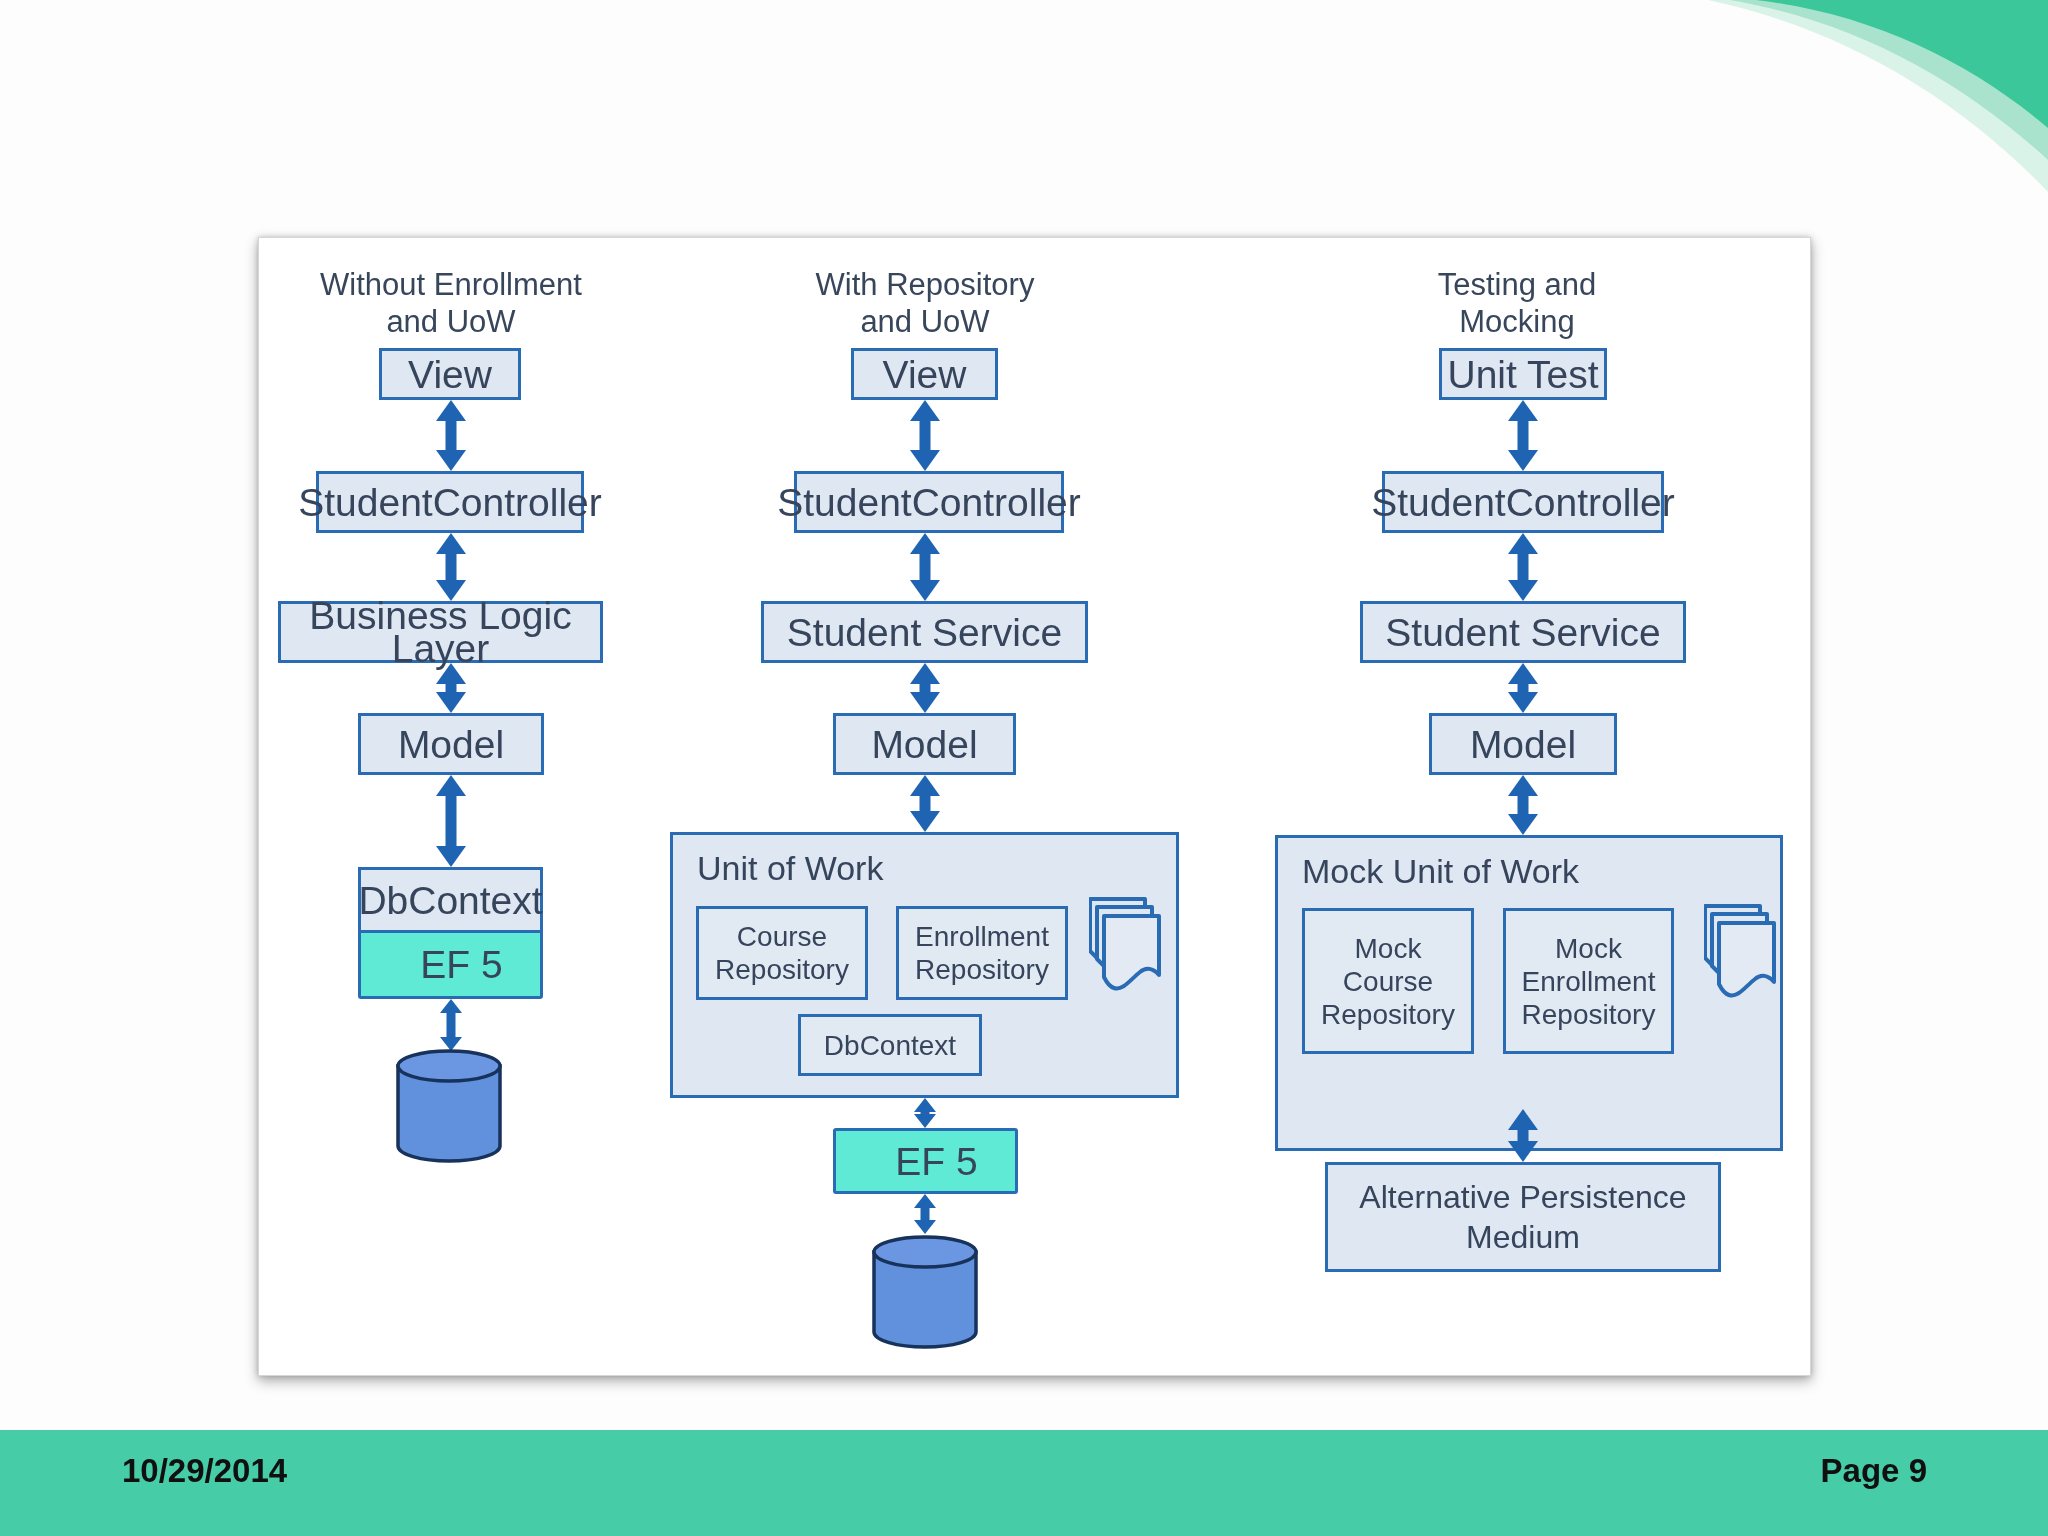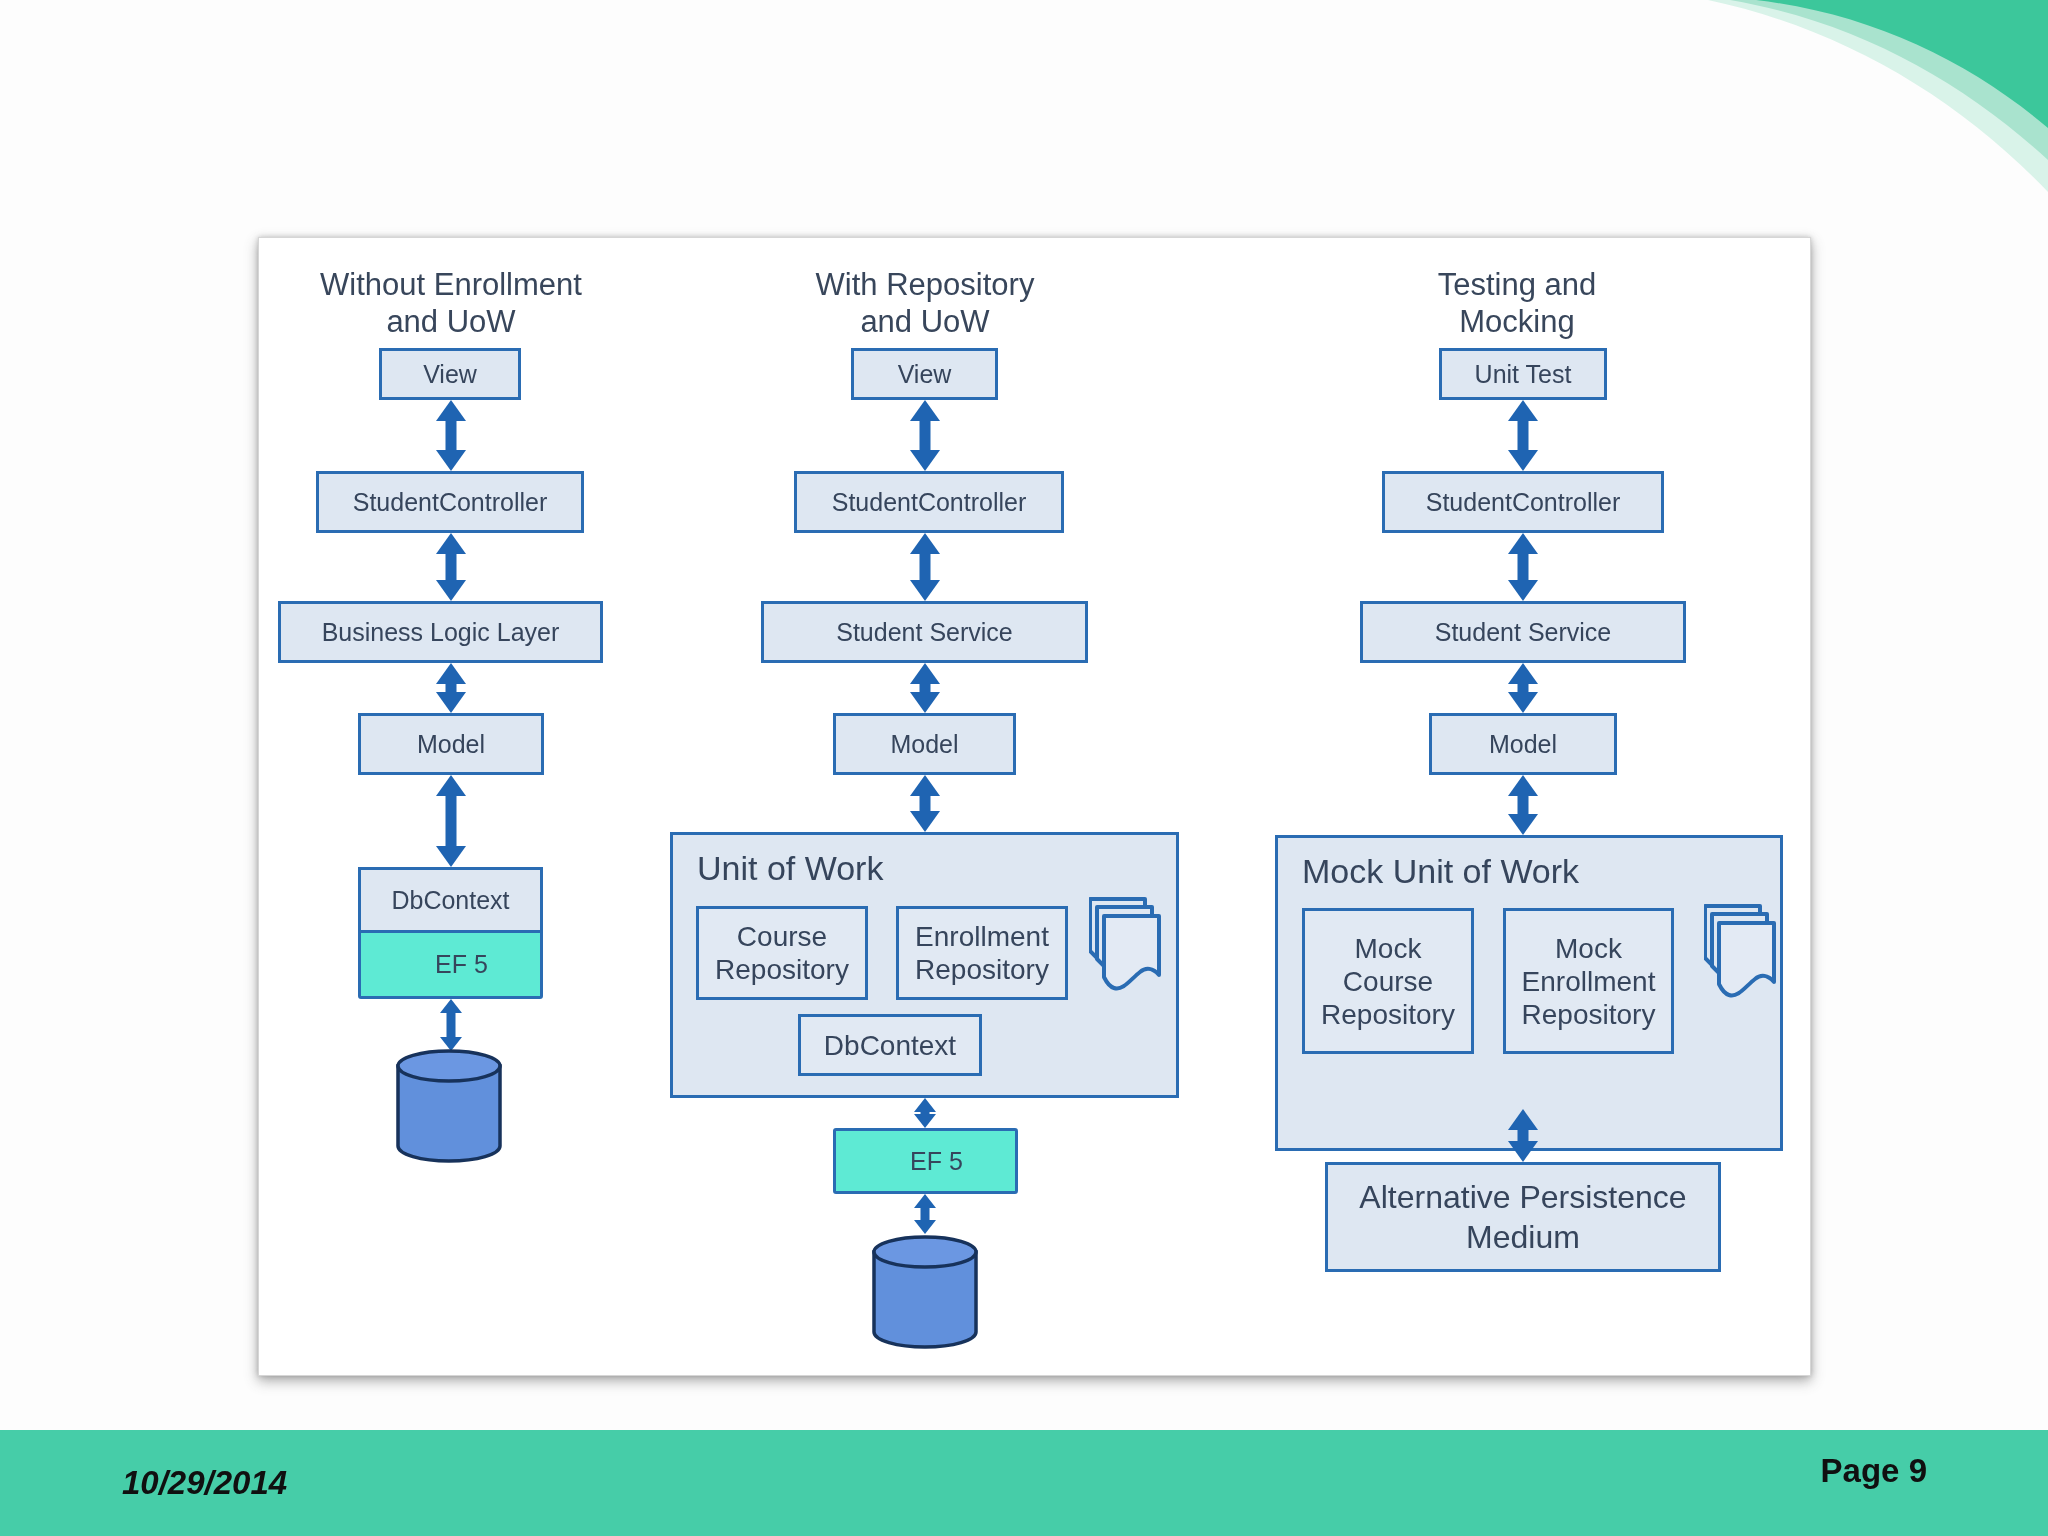--- a/index.html
+++ b/index.html
@@ -25,21 +25,21 @@
     box-shadow:0 5px 12px rgba(70,70,70,.45), 0 0 5px rgba(120,120,120,.35);
   }
   .heading{
     position:absolute;width:420px;transform:translateX(-50%);
     text-align:center;font-size:31px;line-height:37px;color:#38465B;
     white-space:pre-line;top:28px;
   }
   .box{
     position:absolute;
     background:#DEE7F2;border:3px solid #2A6CB3;
-    color:#36455C;font-size:25px;line-height:33px;
+    color:#36455C;font-size:39px;line-height:33px;
     display:flex;align-items:center;justify-content:center;
     text-align:center;white-space:pre-line;
     box-sizing:border-box;
   }
   .box.rounded{border-radius:3px;background:#5eead4;padding-left:22px;}
   .container-box{
     position:absolute;background:#DEE7F2;border:3px solid #2A6CB3;
     box-sizing:border-box;
   }
   .container-label{
@@ -70,21 +70,21 @@
   }
   .arrow.small::before{border-left-width:11px;border-right-width:11px;border-bottom-width:14px;}
   .arrow.small::after{border-left-width:11px;border-right-width:11px;border-top-width:14px;}
   .arrow.small .shaft{top:11px;bottom:11px;width:9px;}
   
   .footer{
     position:absolute;left:0;right:0;bottom:0;height:106px;
     background:#46CDA8;color:#101010;
     font-size:33px;font-weight:bold;
   }
-  .footer .date{position:absolute;left:122px;top:34px;font-style:italic;}
+  .footer .date{position:absolute;left:122px;top:22px;}
   .footer .page{position:absolute;right:121px;top:22px;}
   svg{display:block;}
 </style>
 </head>
 <body>
 
 <div class="slide">
 
   <svg class="corner" viewBox="0 0 340 210" aria-hidden="true">
     <path d="M0,0 H340 V192 C248,96 132,28 0,0 Z" fill="#D9F3E9"></path>

